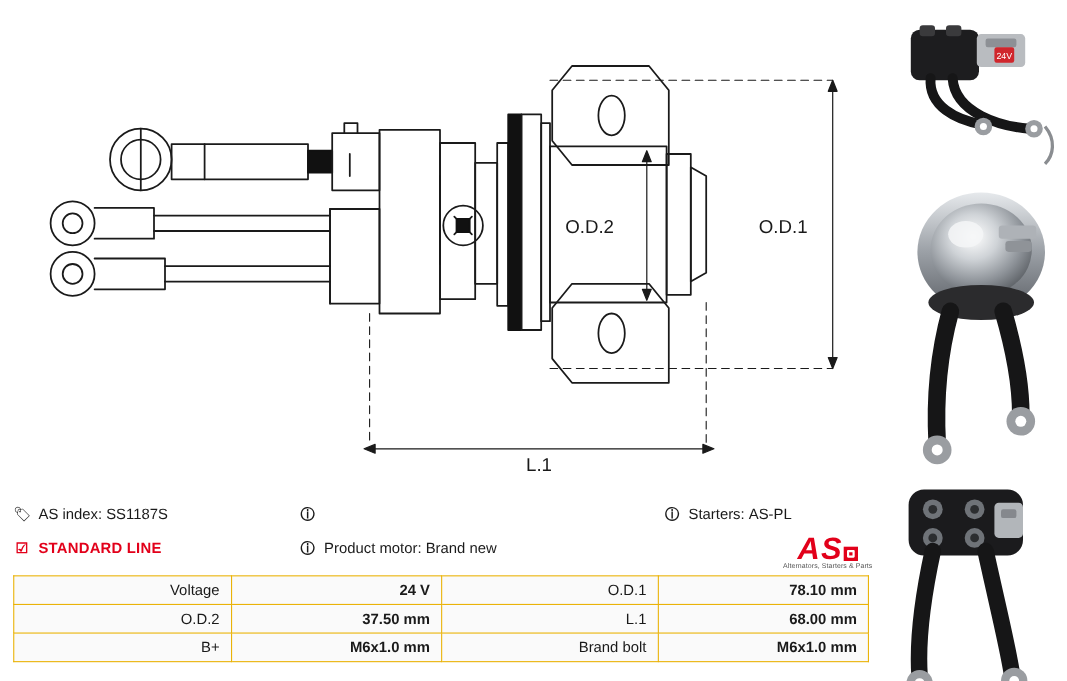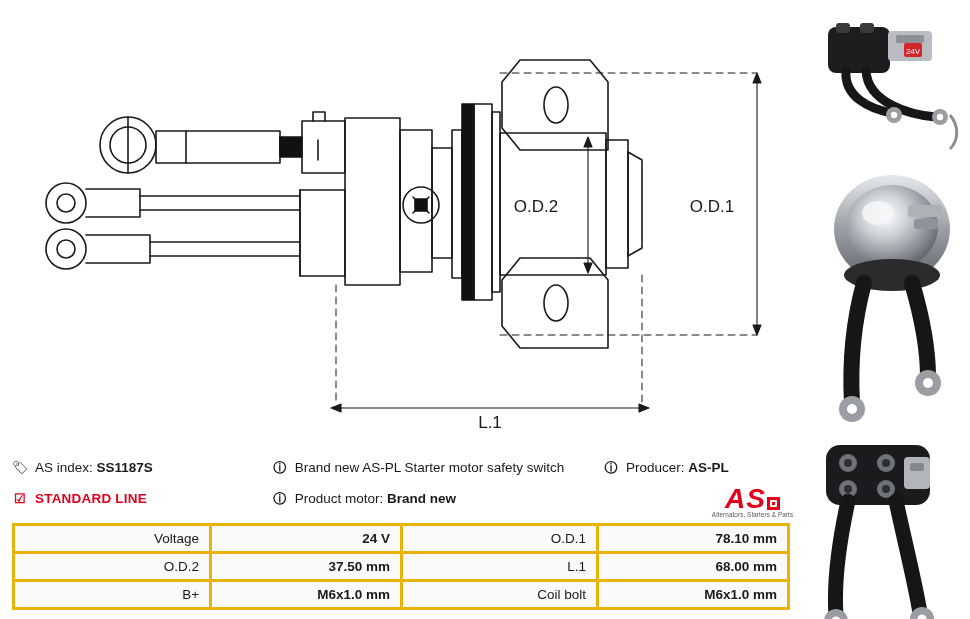--- a/index.html
+++ b/index.html
@@ -39,21 +39,21 @@
   .c1{width:290px;}
   .c2{width:370px;}
   .c3{width:200px;}
   .ico{
     display:inline-block;width:16px;margin-right:7px;text-align:center;
     font-size:13px;color:#222;
   }
   .ico-i{
     color:#1a1a1a;font-weight:bold;
   }
-  .bold{font-weight:bold;}
+  .bold{font-weight:normal;}
   .std{
     color:#e2001a;font-weight:bold;font-size:13.5px;letter-spacing:.2px;
   }
   .std .ico{color:#e2001a;}
 
   
   .logo{
     position:absolute;left:705px;top:488px;width:95px;height:34px;
     text-align:center;
   }
@@ -73,21 +73,21 @@
     font-size:6.3px;color:#555;letter-spacing:.1px;margin-top:1px;
   }
 
   
   table.specs{
     position:absolute;left:12px;top:523px;width:778px;
     border-collapse:collapse;
     font-size:13.5px;
   }
   table.specs td{
-    border:3px solid #eab308;
+    border:1px solid #eab308;
     height:25px;
     padding:0 10px;
     background:#fafafa;
   }
   td.lab{width:190px;text-align:right;color:#1a1a1a;background:#f2f2f2;}
   td.val{width:183px;text-align:right;font-weight:bold;background:#fafafa;}
 </style>
 </head>
 <body>
 
@@ -269,25 +269,24 @@
 
     <div class="info-row">
       <div class="info-cell c1">
         <span class="ico">🏷</span>
         <span>AS index:</span>
         <span>&nbsp;</span>
         <span class="bold">SS1187S</span>
       </div>
       <div class="info-cell c2">
         <span class="ico ico-i">ⓘ</span>
-        <span>Brand new AS-PL Starter motor safety switch</span>
       </div>
       <div class="info-cell c3">
         <span class="ico ico-i">ⓘ</span>
-        <span>Producer:</span>
+        <span>Starters:</span>
         <span>&nbsp;</span>
         <span class="bold">AS-PL</span>
       </div>
     </div>
 
     <div class="info-row">
       <div class="info-cell c1 std">
         <span class="ico">☑</span>
         <span>STANDARD LINE</span>
       </div>
@@ -318,19 +317,19 @@
       </tr>
       <tr>
         <td class="lab">O.D.2</td>
         <td class="val">37.50 mm</td>
         <td class="lab">L.1</td>
         <td class="val">68.00 mm</td>
       </tr>
       <tr>
         <td class="lab">B+</td>
         <td class="val">M6x1.0 mm</td>
-        <td class="lab">Coil bolt</td>
+        <td class="lab">Brand bolt</td>
         <td class="val">M6x1.0 mm</td>
       </tr>
     </tbody>
   </table>
 
 </div>
 
 </body></html>

